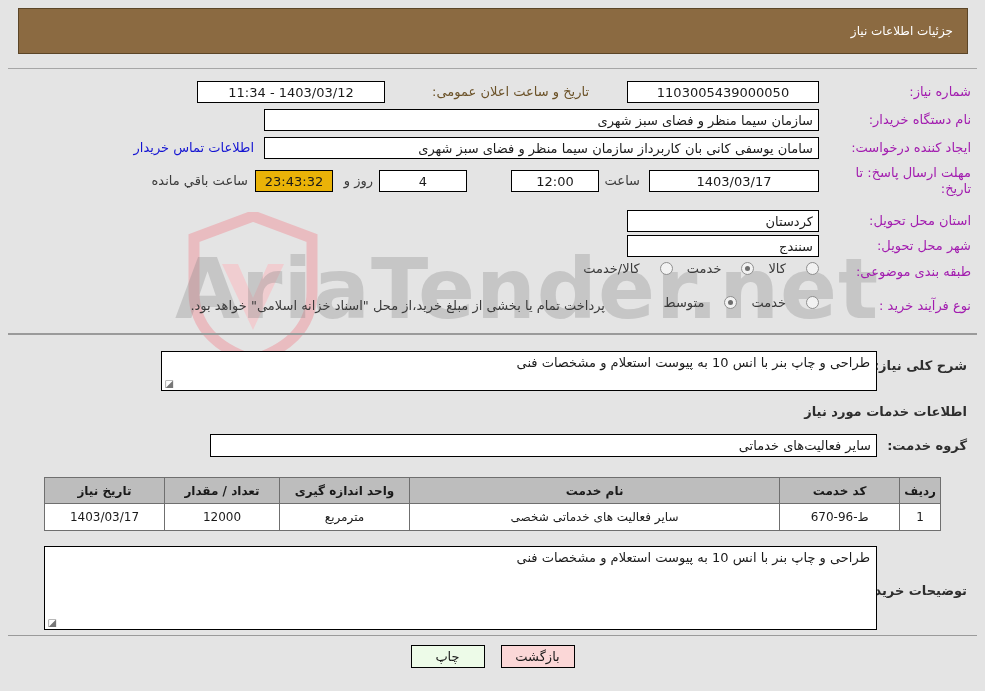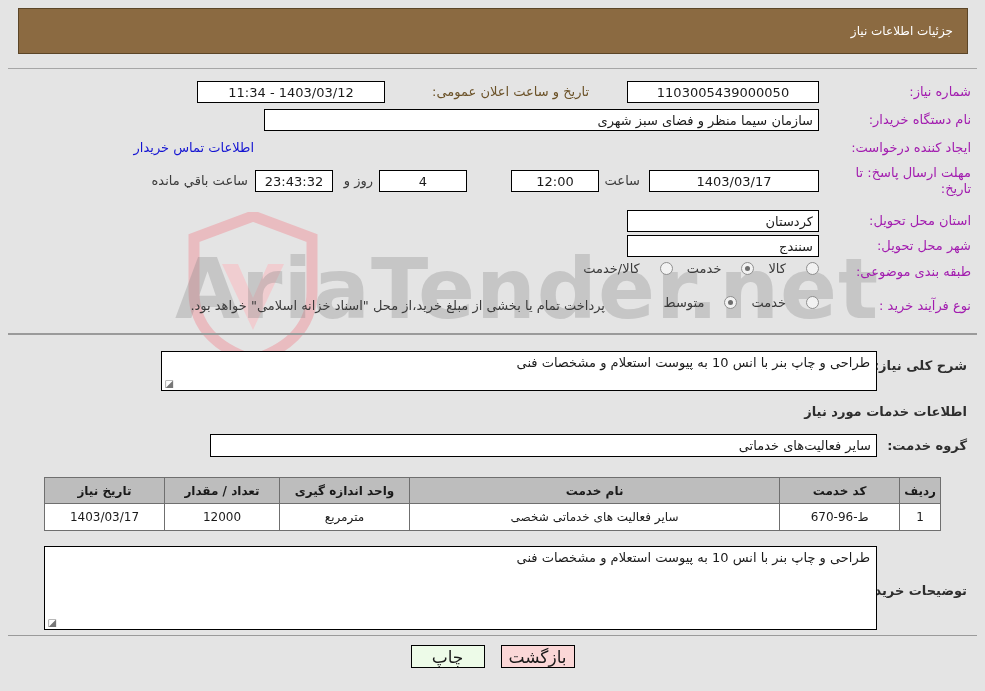--- a/index.html
+++ b/index.html
@@ -99,21 +99,21 @@
     font-size: 13px;
     color: #1a1a1a;
     display: flex;
     align-items: center;
     padding: 0 5px;
     overflow: hidden;
     white-space: nowrap;
   }
   .box.center { justify-content: center; }
   .box.rtlstart { justify-content: flex-start; }
-  .box.cream { background: #ffffff; margin-left: 12px; }
+  .box.cream { background: #eab308; margin-left: 12px; }
 
   .linkish {
     color: #1414d2;
     font-size: 13px;
     white-space: nowrap;
     text-decoration: none;
   }
   .plain-txt { font-size: 13px; color: #3b3b3b; white-space: nowrap; }
   .note-txt  { font-size: 13px; color: #3b3b3b; white-space: nowrap; }
 
@@ -210,21 +210,21 @@
     position: absolute;
     left: 0; top: 645px;
     width: 985px;
     display: flex;
     justify-content: center;
     gap: 16px;
     z-index: 5;
   }
   .btn {
     border: 1px solid #000000;
-    font-size: 17px;
+    font-size: 13px;
     height: 23px;
     min-width: 74px;
     display: flex;
     align-items: center;
     justify-content: center;
     color: #1a1a1a;
     cursor: pointer;
   }
   .btn-print  { background: #edfbe8; }
   .btn-back   { background: #fbd7d7; }
@@ -250,20 +250,21 @@
 
   <div class="lbl-right" style="top:84px; right:8px;">شماره نیاز:</div>
   <div class="box center" style="position:absolute; top:81px; right:166px; width:192px; z-index:4;">1103005439000050</div>
   <div class="lbl" style="position:absolute; top:84px; right:396px; z-index:4;">تاریخ و ساعت اعلان عمومی:</div>
   <div class="box center" style="position:absolute; top:81px; right:600px; width:188px; z-index:4;">1403/03/12 - 11:34</div>
 
   <div class="lbl-right" style="top:112px; right:8px;">نام دستگاه خریدار:</div>
   <div class="box rtlstart" style="position:absolute; top:109px; right:166px; width:555px; z-index:4;">سازمان سیما  منظر و فضای سبز شهری</div>
 
   <div class="lbl-right" style="top:140px; right:8px;">ایجاد کننده درخواست:</div>
+  <div class="box rtlstart" style="position:absolute; top:137px; right:166px; width:555px; z-index:4;">سامان یوسفی کانی بان کاربرداز سازمان سیما  منظر و فضای سبز شهری</div>
   <a class="linkish" style="position:absolute; top:140px; right:731px; z-index:4;" href="#">اطلاعات تماس خریدار</a>
 
   <div class="lbl-right" style="top:165px; right:8px;">مهلت ارسال پاسخ: تا تاریخ:</div>
   <div class="box center" style="position:absolute; top:170px; right:166px; width:170px; z-index:4;">1403/03/17</div>
   <div class="plain-txt" style="position:absolute; top:173px; right:345px; z-index:4;">ساعت</div>
   <div class="box center" style="position:absolute; top:170px; right:386px; width:88px; z-index:4;">12:00</div>
   <div class="box center" style="position:absolute; top:170px; right:518px; width:88px; z-index:4;">4</div>
   <div class="plain-txt" style="position:absolute; top:173px; right:612px; z-index:4;">روز و</div>
   <div class="box cream center" style="position:absolute; top:170px; right:652px; width:78px; z-index:4;">23:43:32</div>
   <div class="plain-txt" style="position:absolute; top:173px; right:737px; z-index:4;">ساعت باقي مانده</div>

